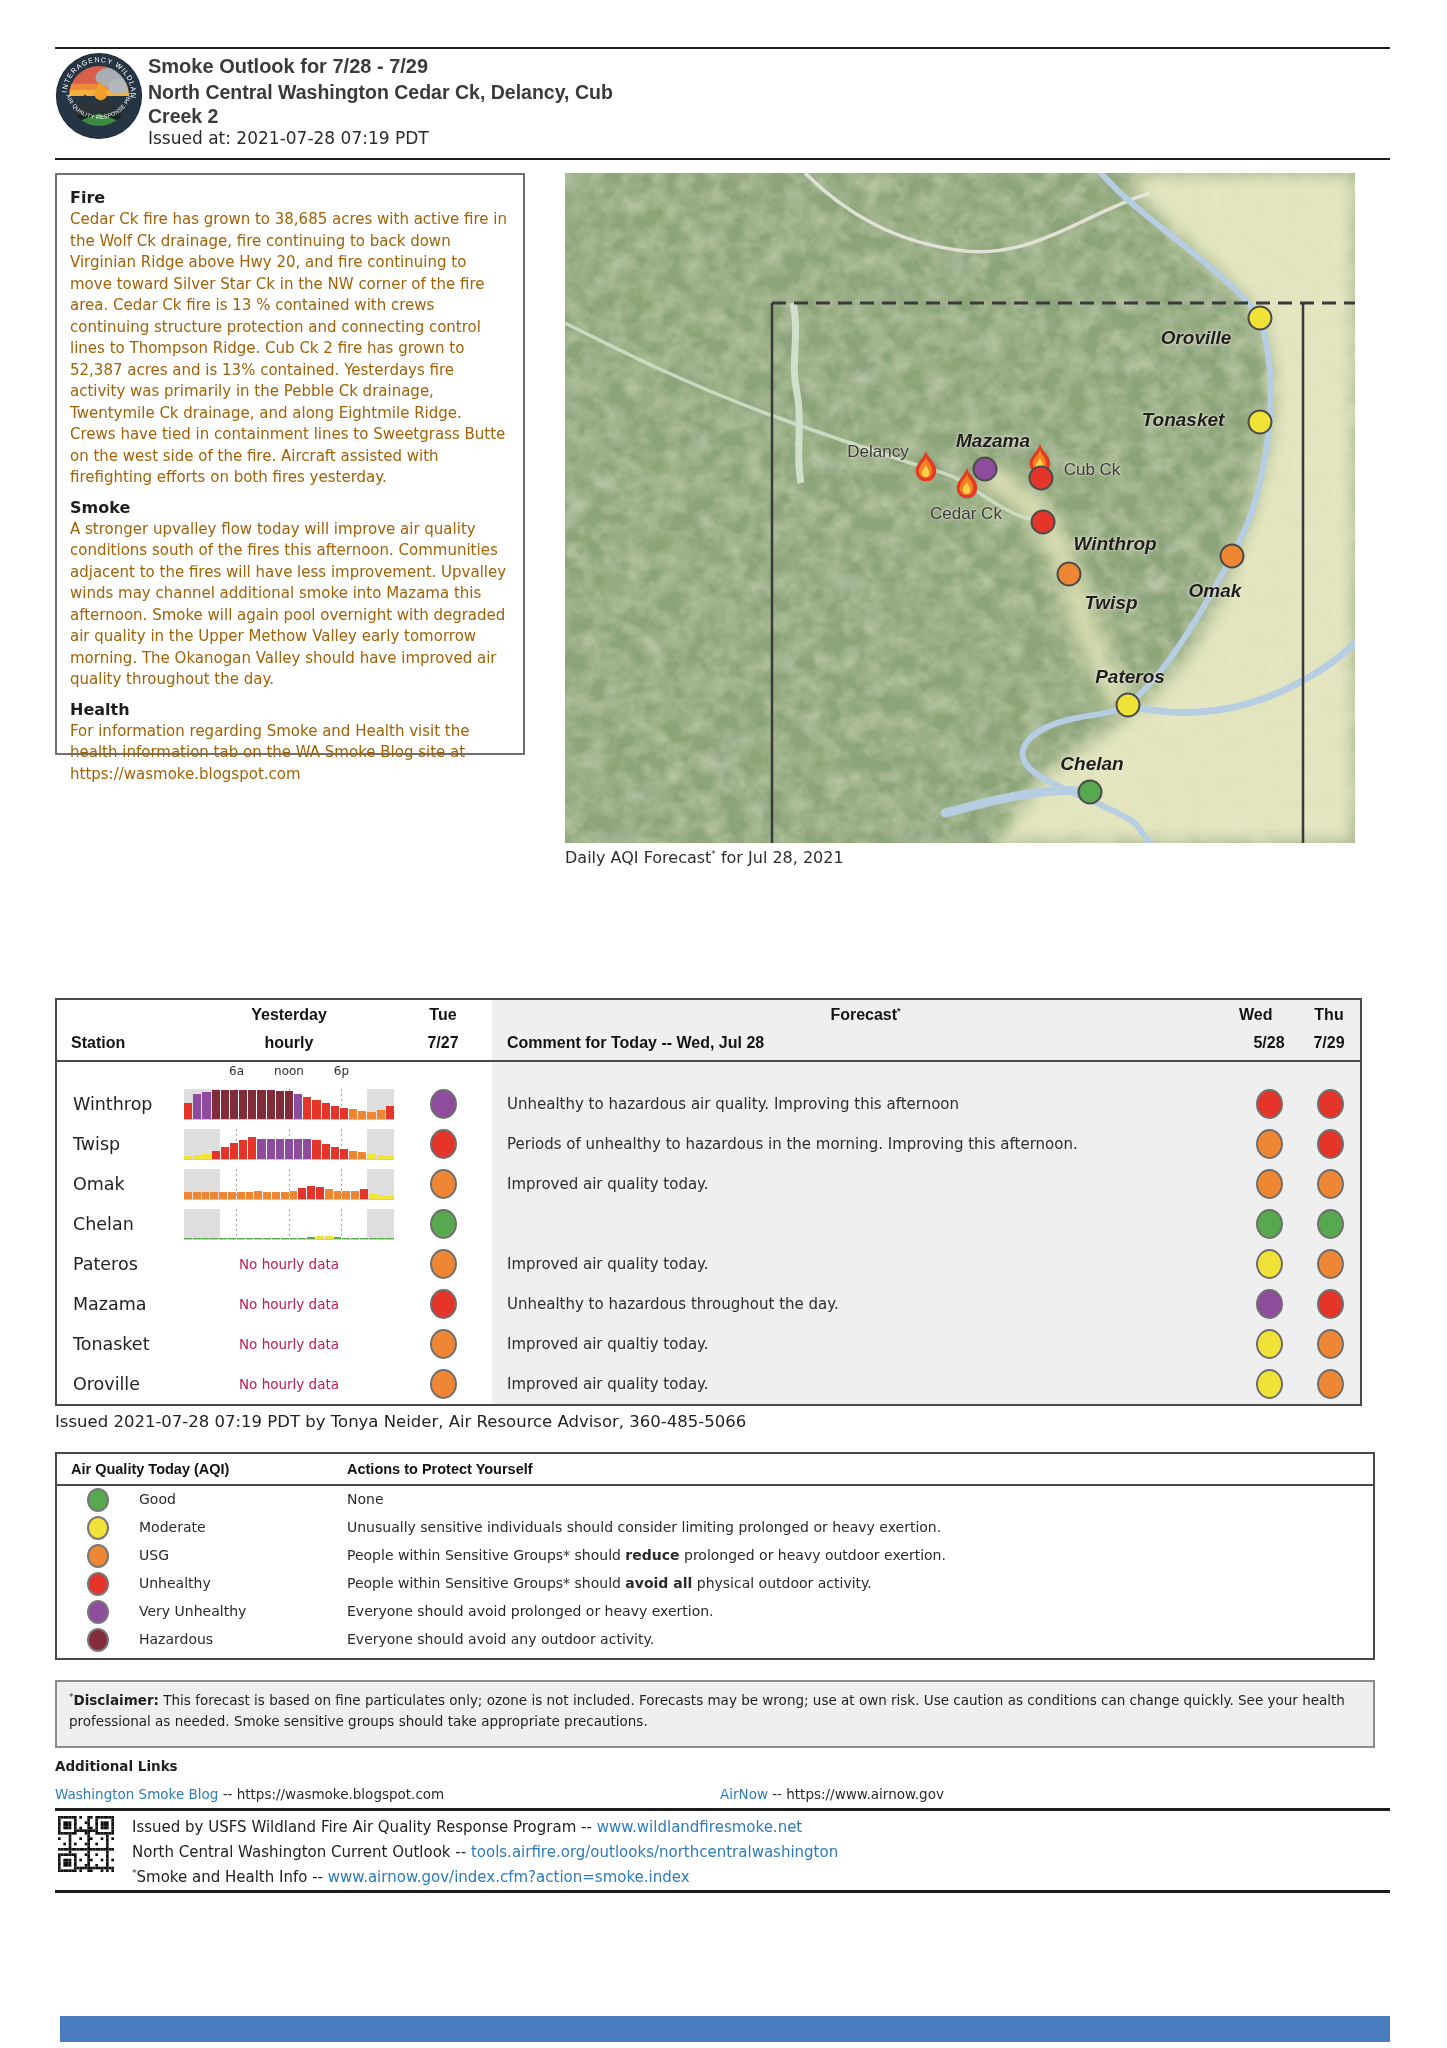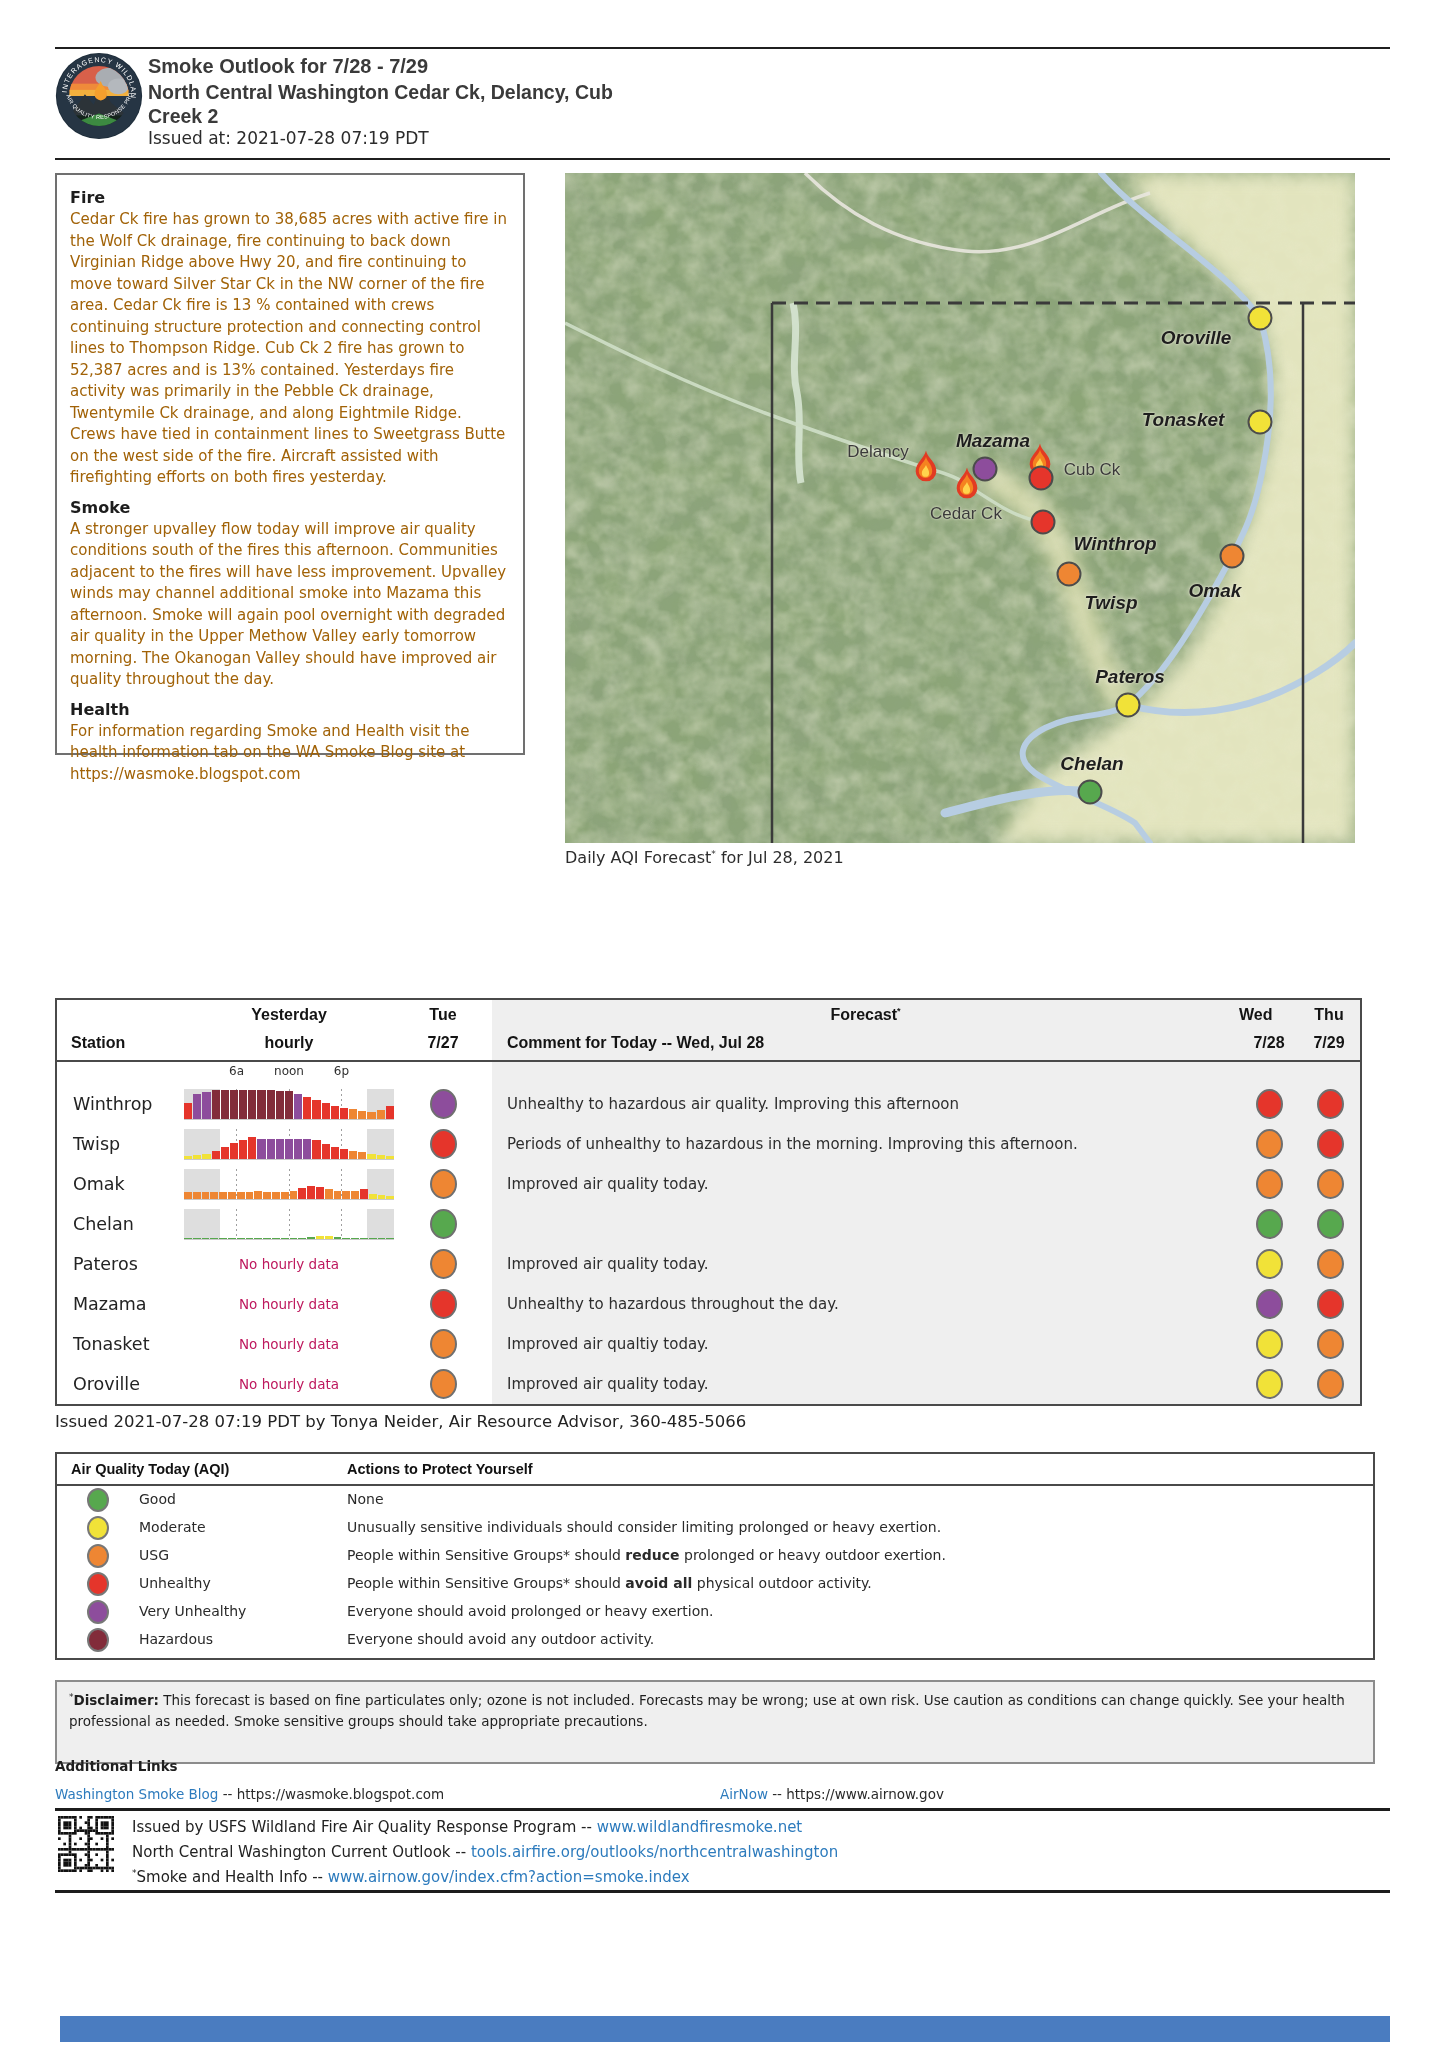--- a/index.html
+++ b/index.html
@@ -70,21 +70,21 @@
                     font-size:14.5px;color:#111;}
   .lh1{left:14px;} .lh2{left:290px;}
   .legend-row{position:relative;height:28px;}
   .legend-row:first-of-type{margin-top:5px;}
   .l-dot{position:absolute;left:30px;top:2px;width:22px;height:24px;border-radius:50%;
          border:2px solid #777;box-sizing:border-box;}
   .l-label{position:absolute;left:82px;top:5px;font-size:14px;color:#2a2a2a;}
   .l-action{position:absolute;left:290px;top:5px;font-size:14px;color:#2a2a2a;}
 
   
-  .disclaimer{position:absolute;left:55px;top:1680px;width:1320px;height:84px;background:#efefef;
+  .disclaimer{position:absolute;left:55px;top:1680px;width:1320px;height:68px;background:#efefef;
               border:2px solid #8c8c8c;box-sizing:border-box;padding:8px 12px;font-size:13.5px;
               line-height:21px;color:#1f1f1f;}
 
   .al-head{position:absolute;left:55px;top:1758px;font-size:13.5px;font-weight:bold;color:#1f1f1f;}
   .al-row{position:absolute;top:1786px;font-size:13.5px;color:#2a2a2a;}
   .al-1{left:55px;} .al-2{left:720px;}
   .link{color:#2d7bbd;cursor:pointer;}
 
   .divider{position:absolute;left:55px;width:1335px;height:3px;background:#1c1c1c;}
   .qr{position:absolute;left:58px;top:1816px;width:56px;height:56px;}
@@ -225,21 +225,21 @@
     <div class="thead">
       <span class="th" style="left:127px;width:210px;text-align:center;top:6px">Yesterday</span>
       <span class="th" style="left:337px;width:98px;text-align:center;top:6px">Tue</span>
       <span class="th" style="left:435px;width:747px;text-align:center;top:6px"><span>Forecast</span><sup>*</sup></span>
       <span class="th" style="left:1182px;width:60px;text-align:left;top:6px">Wed</span>
       <span class="th" style="left:1242px;width:60px;text-align:center;top:6px">Thu</span>
       <span class="th" style="left:14px;top:34px">Station</span>
       <span class="th" style="left:127px;width:210px;text-align:center;top:34px">hourly</span>
       <span class="th" style="left:337px;width:98px;text-align:center;top:34px">7/27</span>
       <span class="th" style="left:450px;top:34px">Comment for Today -- Wed, Jul 28</span>
-      <span class="th" style="left:1182px;width:60px;text-align:center;top:34px">7/28</span>
+      <span class="th" style="left:1182px;width:60px;text-align:center;top:34px">5/28</span>
       <span class="th" style="left:1242px;width:60px;text-align:center;top:34px">7/29</span>
     </div>
     <div class="thead-border"></div>
     <div class="axis">
       <span style="left:25%">6a</span>
       <span style="left:50%">noon</span>
       <span style="left:75%">6p</span>
     </div>
 
     <div class="rows">

